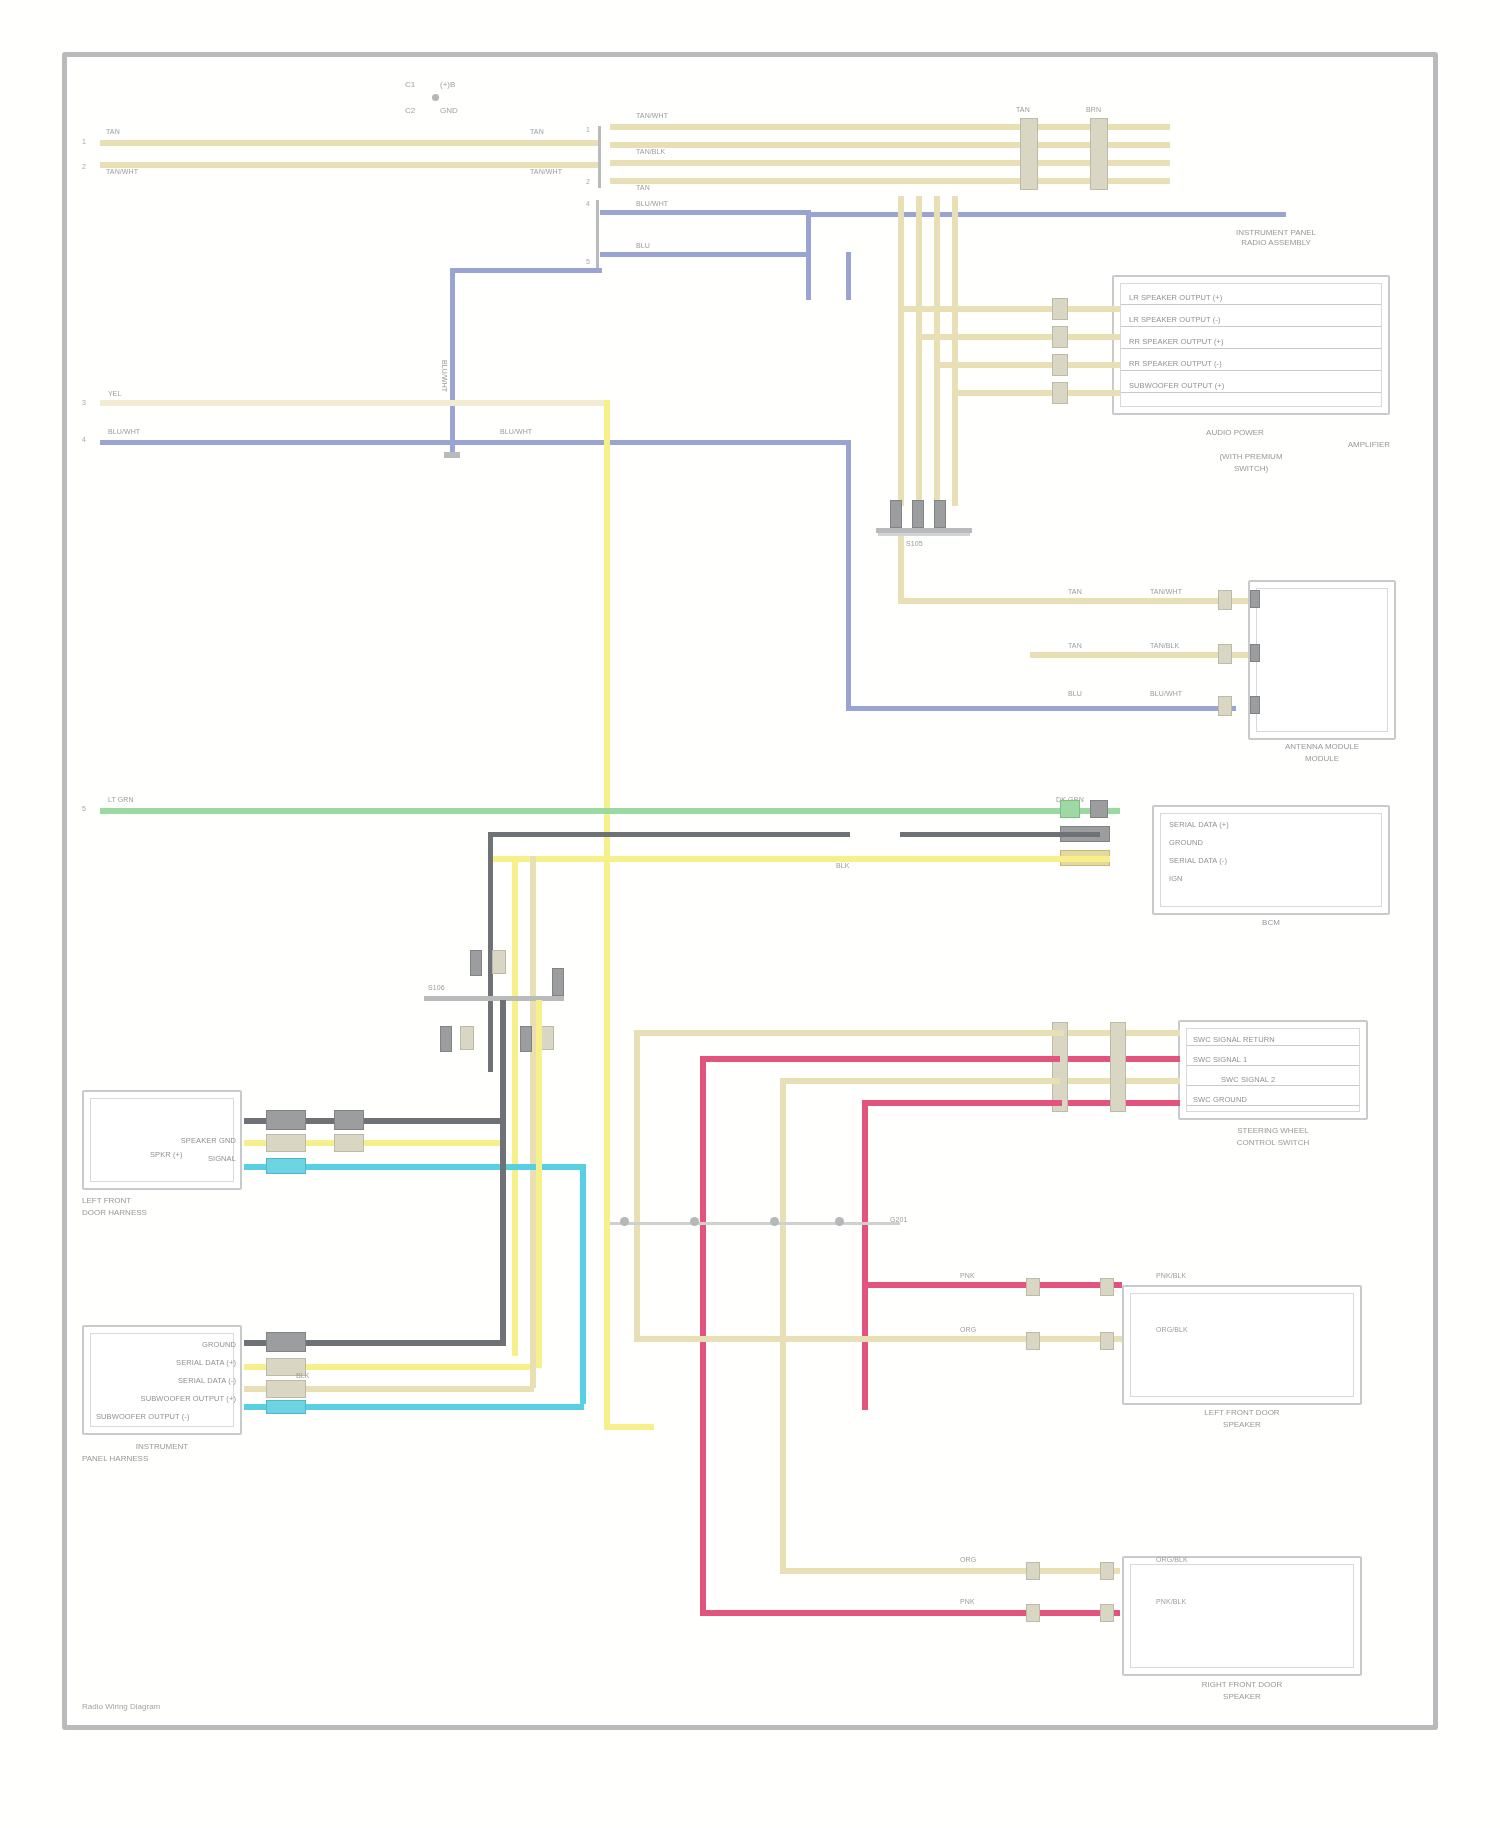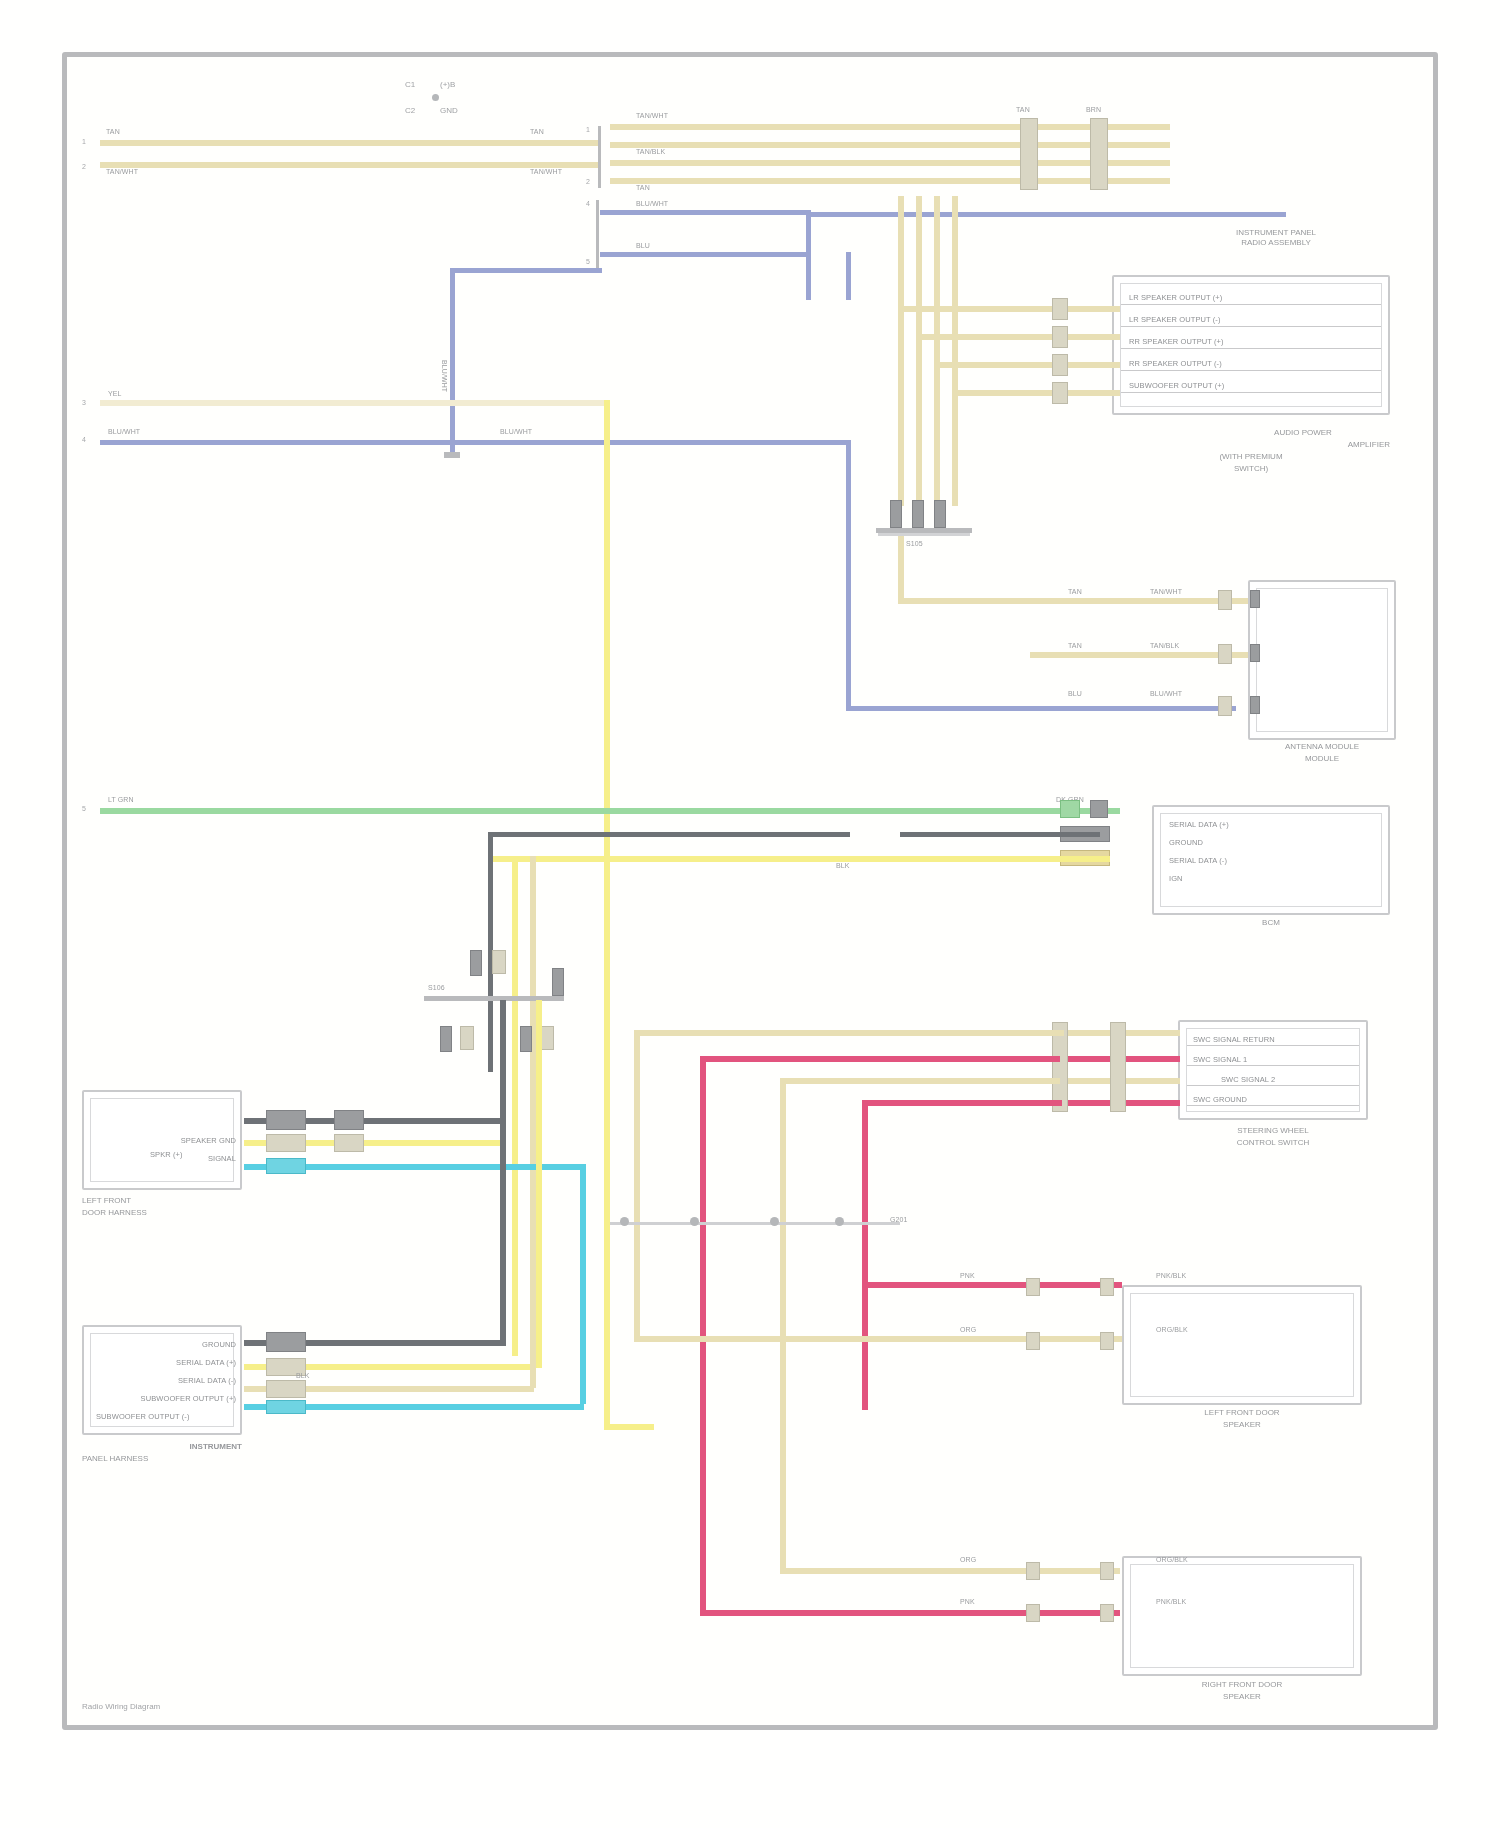--- a/index.html
+++ b/index.html
@@ -127,21 +127,21 @@
       <div class="pinrow" style="top:64px;"></div>
       <div class="pinrow" style="top:86px;"></div>
       <div class="pinrow" style="top:108px;"></div>
       <div class="plabel" style="left:8px;top:9px;">LR SPEAKER OUTPUT (+)</div>
       <div class="plabel" style="left:8px;top:31px;">LR SPEAKER OUTPUT (-)</div>
       <div class="plabel" style="left:8px;top:53px;">RR SPEAKER OUTPUT (+)</div>
       <div class="plabel" style="left:8px;top:75px;">RR SPEAKER OUTPUT (-)</div>
       <div class="plabel" style="left:8px;top:97px;">SUBWOOFER OUTPUT (+)</div>
     </div>
   </div>
-  <div class="blabel" style="left:1164px;top:428px;width:278px;text-align:center;">AUDIO POWER</div>
+  <div class="blabel" style="left:1096px;top:428px;width:278px;text-align:center;">AUDIO POWER</div>
   <div class="blabel" style="left:1112px;top:440px;width:278px;text-align:right;">AMPLIFIER</div>
   <div class="blabel" style="left:1112px;top:452px;width:278px;">(WITH PREMIUM</div>
   <div class="blabel" style="left:1112px;top:464px;width:278px;">SWITCH)</div>
 
   <div class="w wh c-tan" style="left:1030px;top:306px;width:90px;height:6px;"></div>
   <div class="w wh c-tan" style="left:1030px;top:334px;width:90px;height:6px;"></div>
   <div class="w wh c-tan" style="left:1030px;top:362px;width:90px;height:6px;"></div>
   <div class="w wh c-tan" style="left:1030px;top:390px;width:90px;height:6px;"></div>
   <div class="conn" style="left:1052px;top:298px;width:16px;height:22px;"></div>
   <div class="conn" style="left:1052px;top:326px;width:16px;height:22px;"></div>
@@ -245,21 +245,21 @@
   <div class="w wv c-cyan" style="left:580px;top:1164px;width:6px;height:240px;"></div>
 
   <div class="box" style="left:82px;top:1325px;width:160px;height:110px;">
     <div class="inner"></div>
   </div>
   <div class="plabel" style="left:156px;top:1340px;text-align:right;width:80px;">GROUND</div>
   <div class="plabel" style="left:128px;top:1358px;text-align:right;width:108px;">SERIAL DATA (+)</div>
   <div class="plabel" style="left:128px;top:1376px;text-align:right;width:108px;">SERIAL DATA (-)</div>
   <div class="plabel" style="left:96px;top:1394px;text-align:right;width:140px;">SUBWOOFER OUTPUT (+)</div>
   <div class="plabel" style="left:96px;top:1412px;text-align:left;width:140px;">SUBWOOFER OUTPUT (-)</div>
-  <div class="blabel" style="left:82px;top:1442px;width:160px;text-align:right;font-weight:bold;">INSTRUMENT</div>
+  <div class="blabel" style="left:82px;top:1442px;width:160px;text-align:center;">INSTRUMENT</div>
   <div class="blabel" style="left:82px;top:1454px;width:160px;text-align:left;">PANEL HARNESS</div>
 
   <div class="w wh c-gray" style="left:244px;top:1340px;width:260px;height:6px;"></div>
   <div class="w wh c-yellow" style="left:244px;top:1364px;width:290px;height:6px;"></div>
   <div class="w wh c-tan" style="left:244px;top:1386px;width:290px;height:6px;"></div>
   <div class="w wh c-cyan" style="left:244px;top:1404px;width:340px;height:6px;"></div>
   <div class="connd" style="left:266px;top:1332px;width:40px;height:20px;"></div>
   <div class="conn" style="left:266px;top:1358px;width:40px;height:18px;"></div>
   <div class="conn" style="left:266px;top:1380px;width:40px;height:18px;"></div>
   <div class="connd" style="left:266px;top:1400px;width:40px;height:14px;background:#6fd4e2;border-color:#4bb9c8;"></div>

